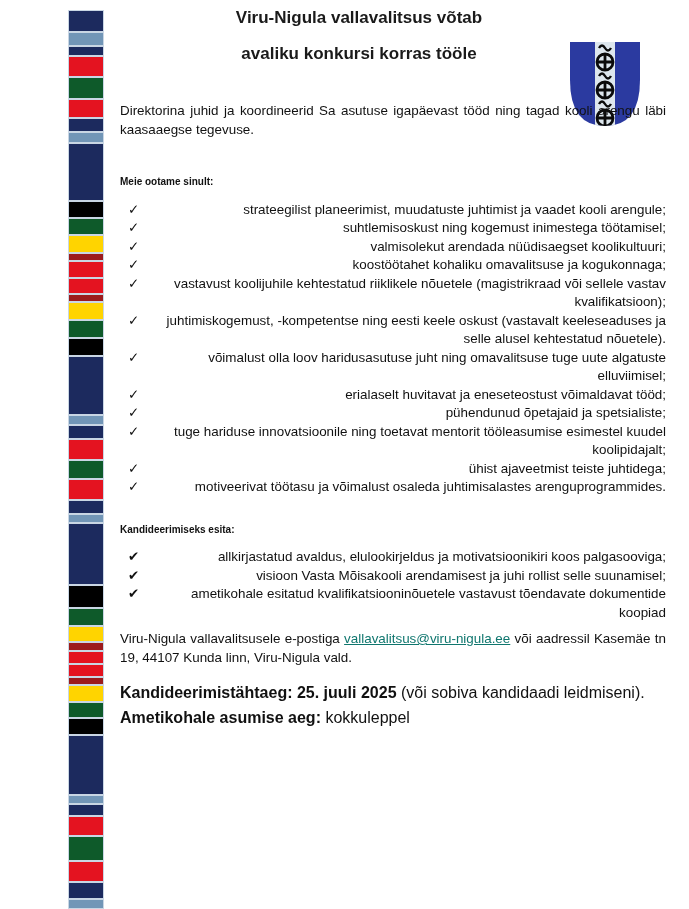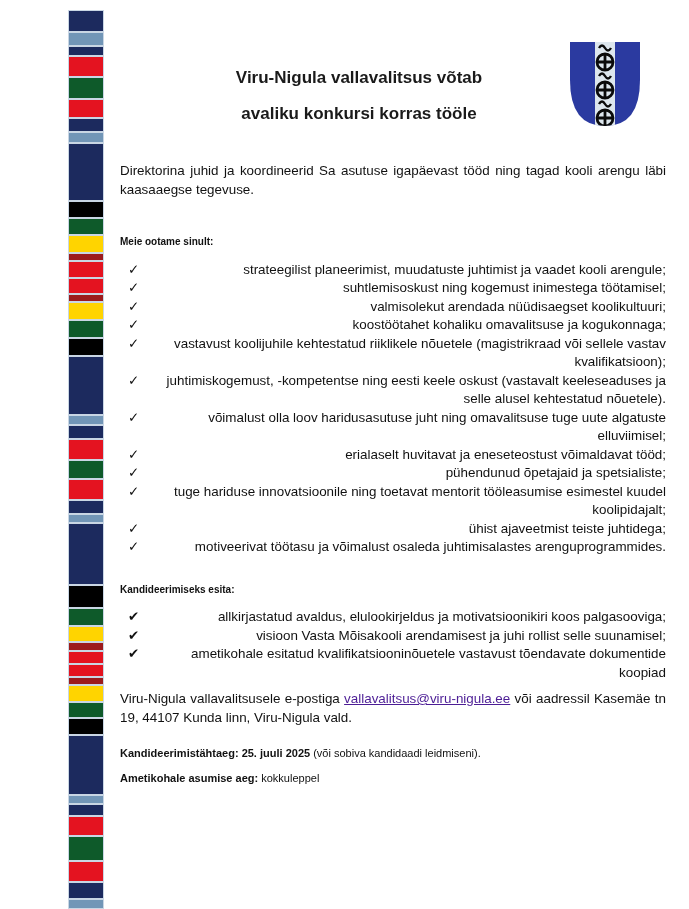--- a/index.html
+++ b/index.html
@@ -12,40 +12,40 @@
     position:absolute;left:68px;top:10px;width:36px;height:899px;
     display:flex;flex-direction:column;
   }
   .stripe .seg{
     width:100%;box-sizing:border-box;border:1px solid #c9d6e4;
   }
   
   .arms{position:absolute;left:568px;top:42px;width:74px;height:84px;}
   
   .content{position:absolute;left:120px;top:0;width:546px;}
-  .title-block{width:478px;text-align:center;padding-top:60px;}
+  .title-block{width:478px;text-align:center;}
   .doc-title{font-size:17px;font-weight:bold;line-height:36px;color:#1a1a1a;}
   .position-title{
     margin-top:14px;font-size:20px;font-weight:bold;line-height:24px;
     color:#2f5496;letter-spacing:.5px;
   }
   .intro{margin:30px 0 0;font-size:13.4px;line-height:18.5px;text-align:justify;}
   h3{font-size:10px;line-height:18.5px;font-weight:bold;margin:0 0 9px;}
   h3.s1{margin-top:34px;}
   h3.s2{margin-top:12px;}
   h3.s3{margin-top:24px;}
   ul{list-style:none;margin:0;padding:0;}
   li{display:flex;font-size:13.4px;line-height:18.5px;padding-left:8px;}
   li .check{width:20px;flex:0 0 20px;color:#111;}
   .heavy .check{font-weight:bold;}
   li .txt{flex:1;text-align:right;}
   .contact{margin:8px 0 0;font-size:13.4px;line-height:18.5px;text-align:justify;}
-  .contact a{color:#4c1d95;text-decoration:underline;}
+  .contact a{color:#0f766e;text-decoration:underline;}
   .details{margin-top:17px;}
-  .details p{margin:0 0 6px;font-size:11px;line-height:18.5px;}
+  .details p{margin:0 0 6px;font-size:16px;line-height:18.5px;}
   .details .lbl{font-weight:bold;}
 </style>
 </head>
 <body>
 
 <div class="stripe" id="stripe">
     <div class="seg" style="background: rgb(28, 42, 94); flex: 21 1 0px;"></div>
     <div class="seg" style="background: rgb(114, 150, 183); flex: 12 1 0px;"></div>
     <div class="seg" style="background: rgb(28, 42, 94); flex: 9 1 0px;"></div>
     <div class="seg" style="background: rgb(228, 19, 32); flex: 20 1 0px;"></div>

